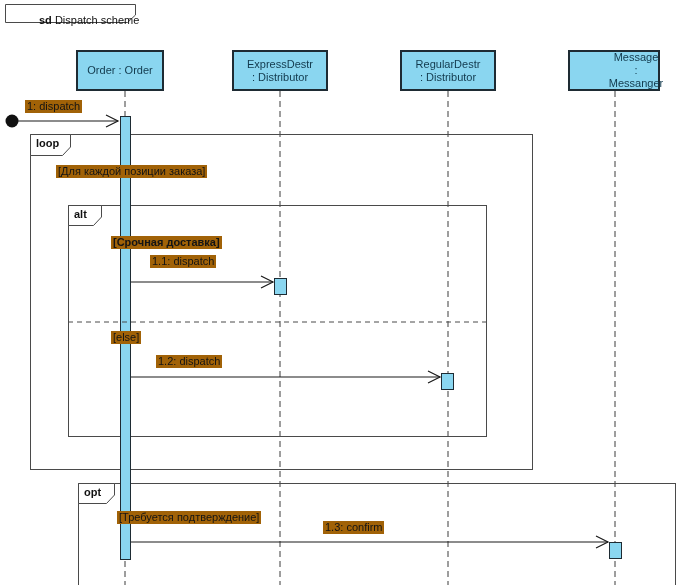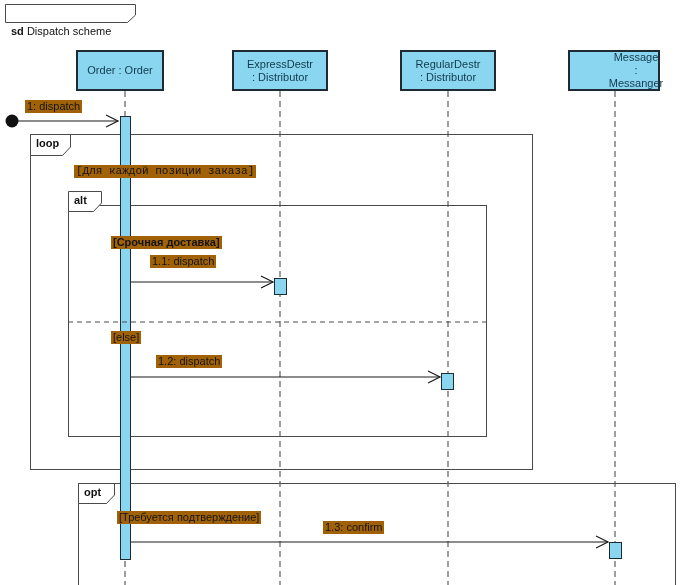--- a/index.html
+++ b/index.html
@@ -27,38 +27,38 @@
   .frame-loop{left:30px;top:134px;width:503px;height:336px;}
   .frame-alt{left:68px;top:205px;width:419px;height:232px;}
   .frame-opt{left:78px;top:483px;width:598px;height:108px;}
 
   
   .tab{position:absolute;z-index:3;font-size:11px;font-weight:bold;color:#111;}
   .tab svg{position:absolute;left:0;top:0;}
   .tab .tab-text{position:relative;display:block;padding:3px 0 0 6px;white-space:nowrap;}
   .tab-sd{left:5px;top:4px;width:131px;height:19px;}
   .tab-loop{left:30px;top:134px;width:41px;height:24px;}
-  .tab-alt{left:68px;top:191px;width:34px;height:14px;}
+  .tab-alt{left:68px;top:205px;width:34px;height:14px;}
   .tab-opt{left:78px;top:483px;width:37px;height:27px;}
-  .tab-sd .tab-text{padding-top:21px;}
+  .tab-sd .tab-text{padding-top:10px;margin-left:28px;}
   .tab-sd .sd-name{font-weight:normal;}
 
   
   .act{position:absolute;box-sizing:border-box;background:#8ad6f0;border:1px solid #1e2b33;z-index:4;}
   .act-order{left:120px;top:116px;width:11px;height:444px;}
   .act-express{left:274px;top:278px;width:13px;height:17px;}
   .act-regular{left:441px;top:373px;width:13px;height:17px;}
   .act-message{left:609px;top:542px;width:13px;height:17px;}
 
   
   .guard,.msg-label{
     position:absolute;font-size:11px;line-height:13px;color:#141414;
     background:#a16207;padding:0 2px;white-space:nowrap;z-index:6;
   }
-  .guard-loop{left:74px;top:165px;font-family:Liberation Mono, monospace;}
+  .guard-loop{left:56px;top:165px;}
   .guard-alt-if{left:111px;top:236px;font-weight:bold;}
   .guard-alt-else{left:111px;top:331px;}
   .guard-opt{left:117px;top:511px;}
   .label-m1{left:25px;top:100px;}
   .label-m11{left:150px;top:255px;}
   .label-m12{left:156px;top:355px;}
   .label-m13{left:323px;top:521px;}
 </style>
 </head>
 <body>

